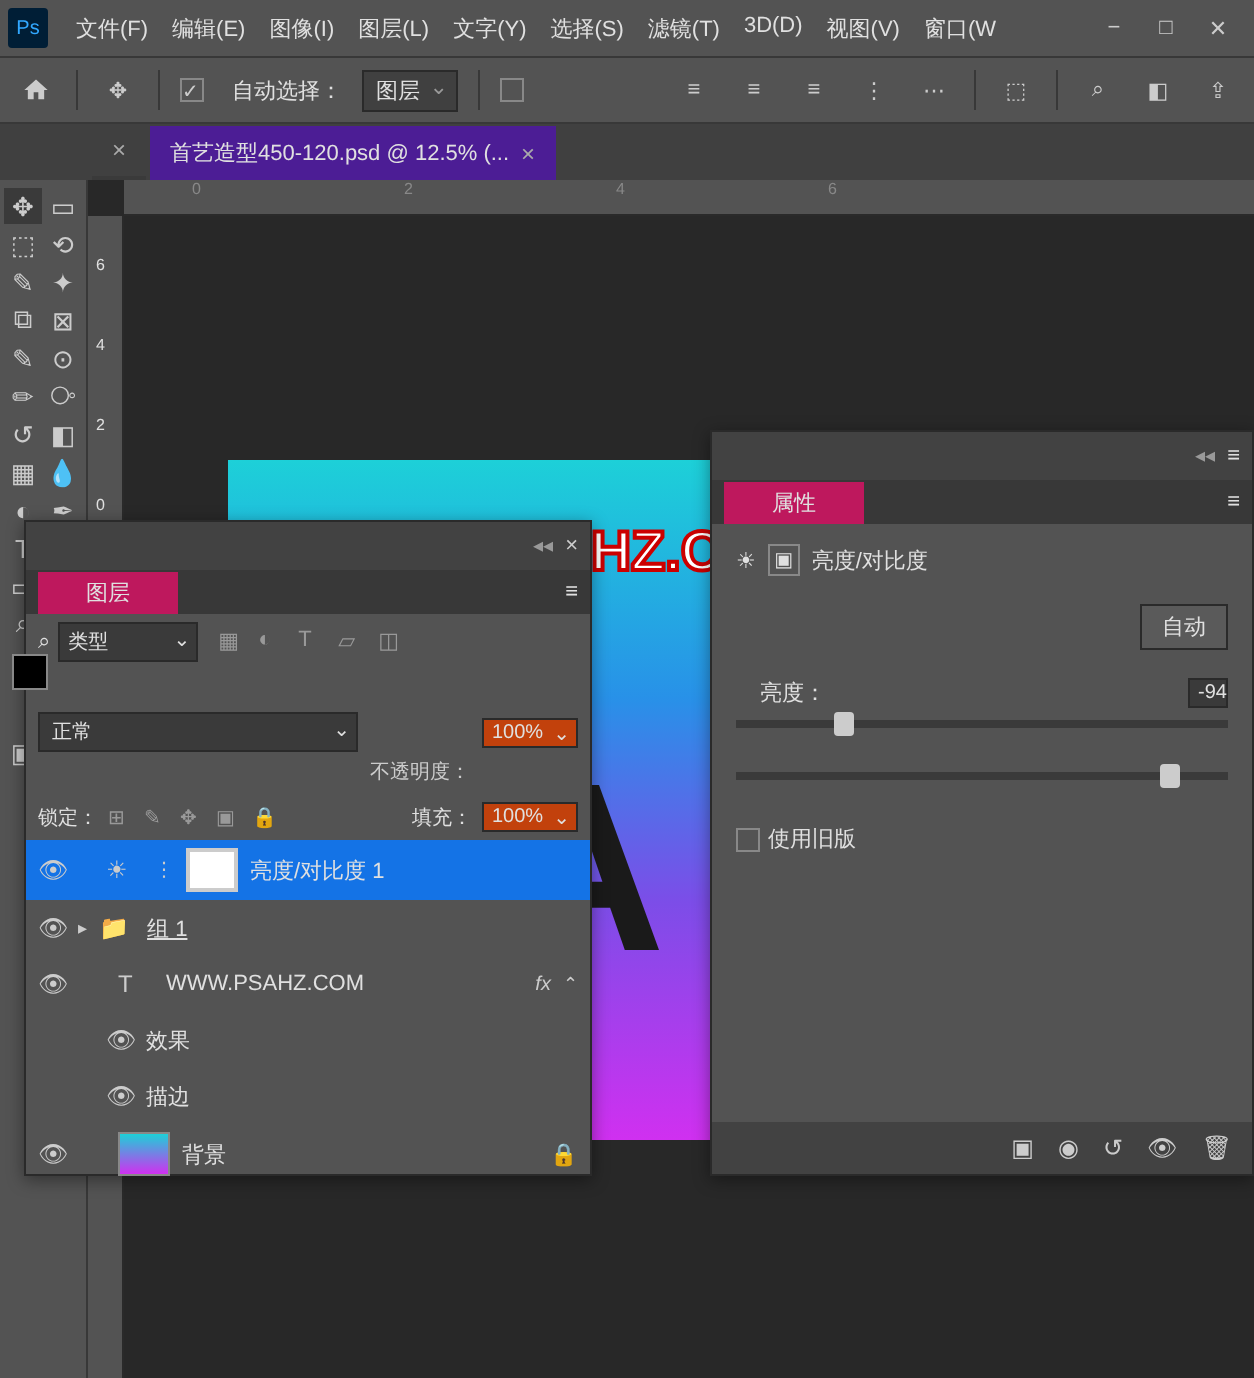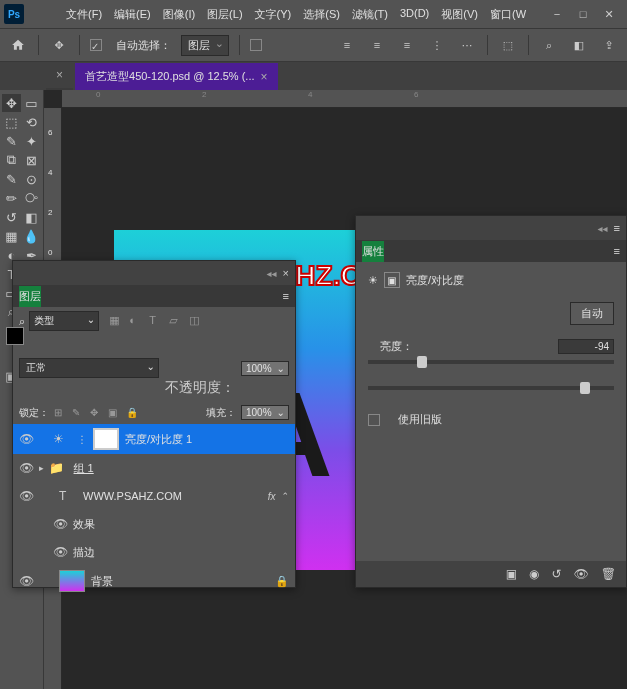--- a/index.html
+++ b/index.html
@@ -1,19 +1,19 @@
 <!DOCTYPE html>
 <html><head>
 <meta charset="utf-8">
 <style>
 * { margin:0; padding:0; box-sizing:border-box; font-family:"Microsoft YaHei",Arial,sans-serif; }
 body { width:627px; height:689px; background:#535353; color:#e0e0e0; font-size:11px; overflow:hidden; position:relative; }
 .titlebar { height:28px; background:#535353; display:flex; align-items:center; padding:0 4px; }
-.ps-logo { width:20px; height:20px; background:#001e36; color:#31a8ff; font-weight:bold; display:flex; align-items:center; justify-content:center; font-size:10px; border-radius:2px; margin-right:8px;text-align:right; }
-.menu { display:flex; gap:0; flex:1;margin-left:28px; }
+.ps-logo { width:20px; height:20px; background:#001e36; color:#31a8ff; font-weight:normal; display:flex; align-items:center; justify-content:center; font-size:10px; border-radius:2px; margin-right:8px;text-align:right; }
+.menu { display:flex; gap:0; flex:1; }
 .menu-item { padding:4px 6px; cursor:default; white-space:nowrap; font-size:11px; }
 .win-ctrl { display:flex; gap:14px; padding-right:8px; }
 .win-btn { width:12px; height:12px; display:flex; align-items:center; justify-content:center; color:#ccc; }
 .options-bar { height:34px; background:#535353; border-top:1px solid #383838; border-bottom:1px solid #383838; display:flex; align-items:center; padding:0 8px; gap:10px; }
 .opt-icon { width:20px; height:20px; display:flex; align-items:center; justify-content:center; color:#ccc; }
 .divider { width:1px; height:20px; background:#383838; }
 .checkbox { width:12px; height:12px; border:1px solid #888; display:inline-block; margin-right:4px; }
 .checkbox.checked::after { content:"✓"; color:#ccc; font-size:10px; line-height:10px; }
 .select { background:#404040; border:1px solid #2a2a2a; padding:2px 18px 2px 6px; position:relative; font-size:11px; }
 .select::after { content:"⌄"; position:absolute; right:4px; top:1px; color:#999; }
@@ -36,32 +36,32 @@
 .canvas { position:absolute; top:140px; left:70px; width:330px; height:340px; background:linear-gradient(180deg,#1dd0d8 0%,#2891e8 35%,#7c4de8 65%,#d030f0 100%); }
 .canvas-text { position:absolute; top:30px; width:100%; text-align:center; font-size:28px; font-weight:bold; color:#fff; -webkit-text-stroke:2px #c00; font-family:Arial,sans-serif; }
 .big-letters { position:absolute; top:135px; left:60px; font-size:120px; font-weight:900; color:#1a1a1a; letter-spacing:-8px; font-family:Arial Black,sans-serif; }
 .panel { position:absolute; background:#535353; border:1px solid #2a2a2a; box-shadow:0 2px 8px rgba(0,0,0,.4); }
 .panel-header { height:24px; background:#424242; display:flex; align-items:center; justify-content:space-between; padding:0 6px; font-size:11px; position:relative; }
 .panel-header-right { display:flex; gap:6px; align-items:center; }
 .collapse-dots { color:#999; font-size:10px; }
 .panel-close { color:#ccc; }
 .layers-panel { top:260px; left:12px; width:284px; height:328px; }
 .layers-tabs { height:22px; background:#383838; display:flex; align-items:center; padding-left:6px; }
-.layers-tab { padding:3px 0; background:#15803d; font-size:11px; }
+.layers-tab { padding:3px 24px; background:#be185d; font-size:11px; }
 .menu-icon { margin-left:auto; padding-right:6px; }
 .layers-search { padding:4px 6px; display:flex; align-items:center; gap:4px; }
 .search-sel { background:#3a3a3a; border:1px solid #2a2a2a; padding:2px 16px 2px 4px; font-size:10px; position:relative; flex:0 0 70px; }
 .search-sel::after { content:"⌄"; position:absolute; right:3px; }
 .filter-icons { display:flex; gap:6px; margin-left:6px; flex:1; }
 .fi { width:14px; height:14px; color:#999; font-size:11px; }
 .layers-blend { padding:4px 6px; display:flex; align-items:center; gap:6px; }
 .blend-sel { background:#3a3a3a; border:1px solid #2a2a2a; padding:2px 16px 2px 6px; font-size:10px; position:relative; flex:1; }
 .blend-sel::after { content:"⌄"; position:absolute; right:3px; }
-.opac-label { font-size:14px; color:#ccc;margin-top:40px; }
-.opac-val { background:#737373; border:1px solid #2a2a2a; padding:1px 14px 1px 4px; font-size:10px; position:relative; width:48px; }
+.opac-label { font-size:10px; color:#ccc;margin-top:40px; }
+.opac-val { background:#c2410c; border:1px solid #2a2a2a; padding:1px 14px 1px 4px; font-size:10px; position:relative; width:48px; }
 .opac-val::after { content:"⌄"; position:absolute; right:3px; }
 .layers-lock { padding:4px 6px; display:flex; align-items:center; gap:5px; font-size:10px; }
 .lock-icons { display:flex; gap:6px; }
 .li { width:12px; color:#999; font-size:10px; }
 .layer-list { }
 .layer { display:flex; align-items:center; padding:4px 6px; gap:6px; min-height:28px; }
 .layer.selected { background:#1473e6; }
 .eye { width:14px; color:#ccc; font-size:12px; }
 .layer-thumb { width:26px; height:22px; background:#fff; border:1px solid #888; flex-shrink:0; }
 .layer-thumb.grad { background:linear-gradient(180deg,#1dd0d8,#d030f0); }
@@ -72,24 +72,24 @@
 .adj-icon { width:18px; color:#ccc; font-size:12px; }
 .fx { font-size:10px; font-style:italic; color:#ccc; margin-left:auto; }
 .chev { font-size:9px; color:#ccc; }
 .props-panel { top:215px; right:0; width:272px; height:373px; }
 .props-body { padding:10px 12px; }
 .props-title { display:flex; align-items:center; gap:6px; font-size:11px; margin-bottom:14px; }
 .props-ic { width:16px; height:16px; border:1px solid #888; display:flex; align-items:center; justify-content:center; font-size:10px; }
 .auto-btn { float:right; background:#5a5a5a; border:1px solid #2a2a2a; padding:3px 10px; font-size:11px; color:#e0e0e0; margin-bottom:14px; }
 .slider-row { clear:both; margin-bottom:22px; }
 .slider-lab { display:flex; justify-content:space-between; font-size:11px; margin-bottom:4px;margin-left:12px; }
-.slider-val { background:#3a3a3a; border:1px solid #2a2a2a; padding:1px 4px; width:56px; text-align:right; font-size:10px; }
+.slider-val { background:#3a3a3a; border:1px solid #2a2a2a; padding:1px 4px; width:20px; text-align:right; font-size:10px; }
 .slider-track { height:4px; background:#3a3a3a; position:relative; margin-top:6px; }
 .slider-thumb { position:absolute; top:-4px; width:10px; height:12px; background:#ccc; border-radius:2px; }
-.use-old { display:flex; align-items:center; gap:14px; margin-top:20px; font-size:11px; }
+.use-old { display:flex; align-items:center; gap:0; margin-top:20px; font-size:11px; }
 .props-footer { position:absolute; bottom:0; left:0; right:0; height:26px; background:#424242; display:flex; align-items:center; justify-content:flex-end; gap:12px; padding-right:10px; }
 .pf-icon { color:#ccc; font-size:12px; }
 svg { width:14px; height:14px; fill:currentColor; }
 </style>
 </head>
 <body>
 
 <div class="titlebar">
   <div class="ps-logo">Ps</div>
   <div class="menu">

